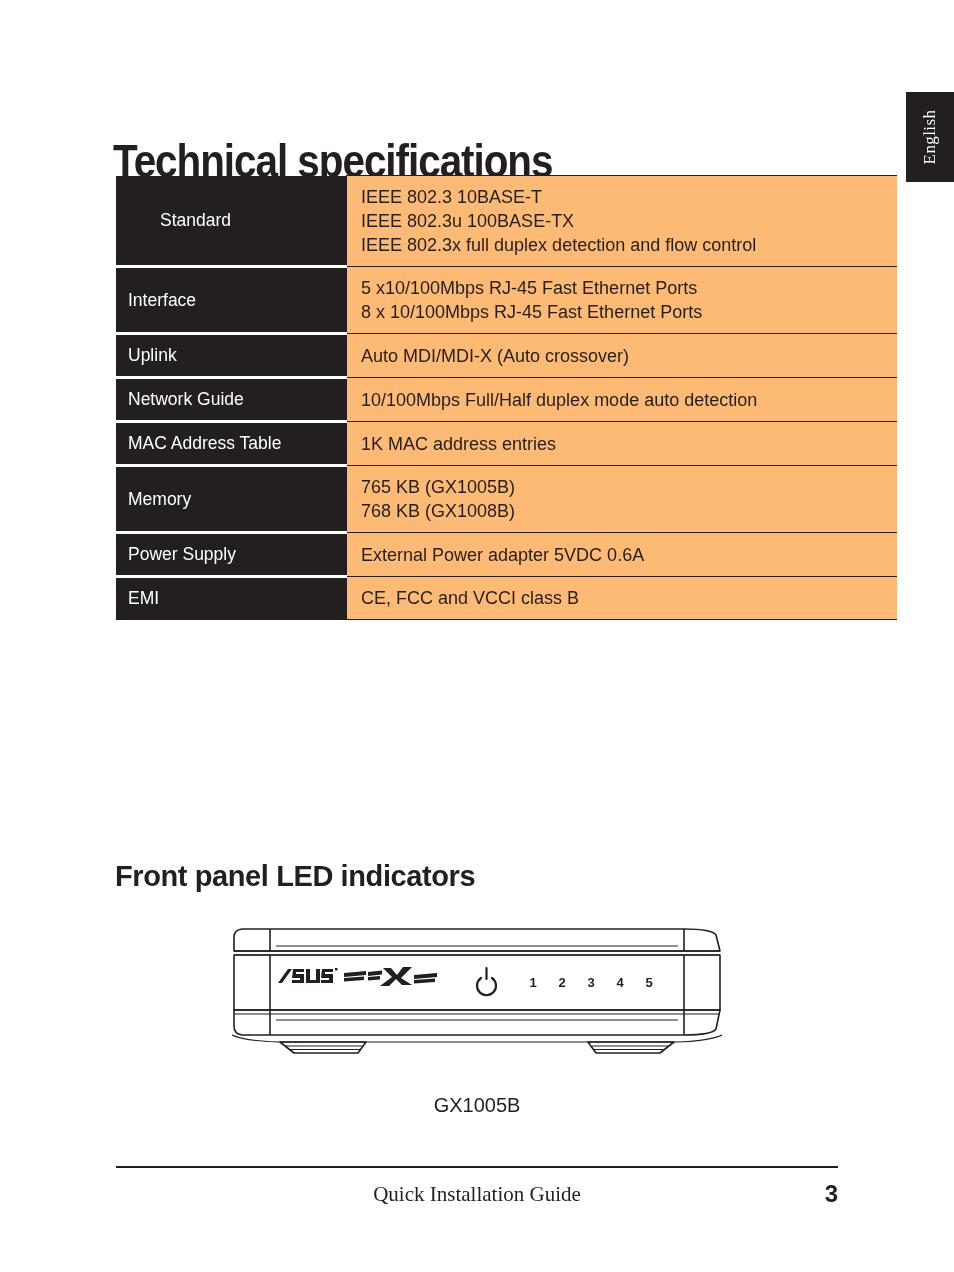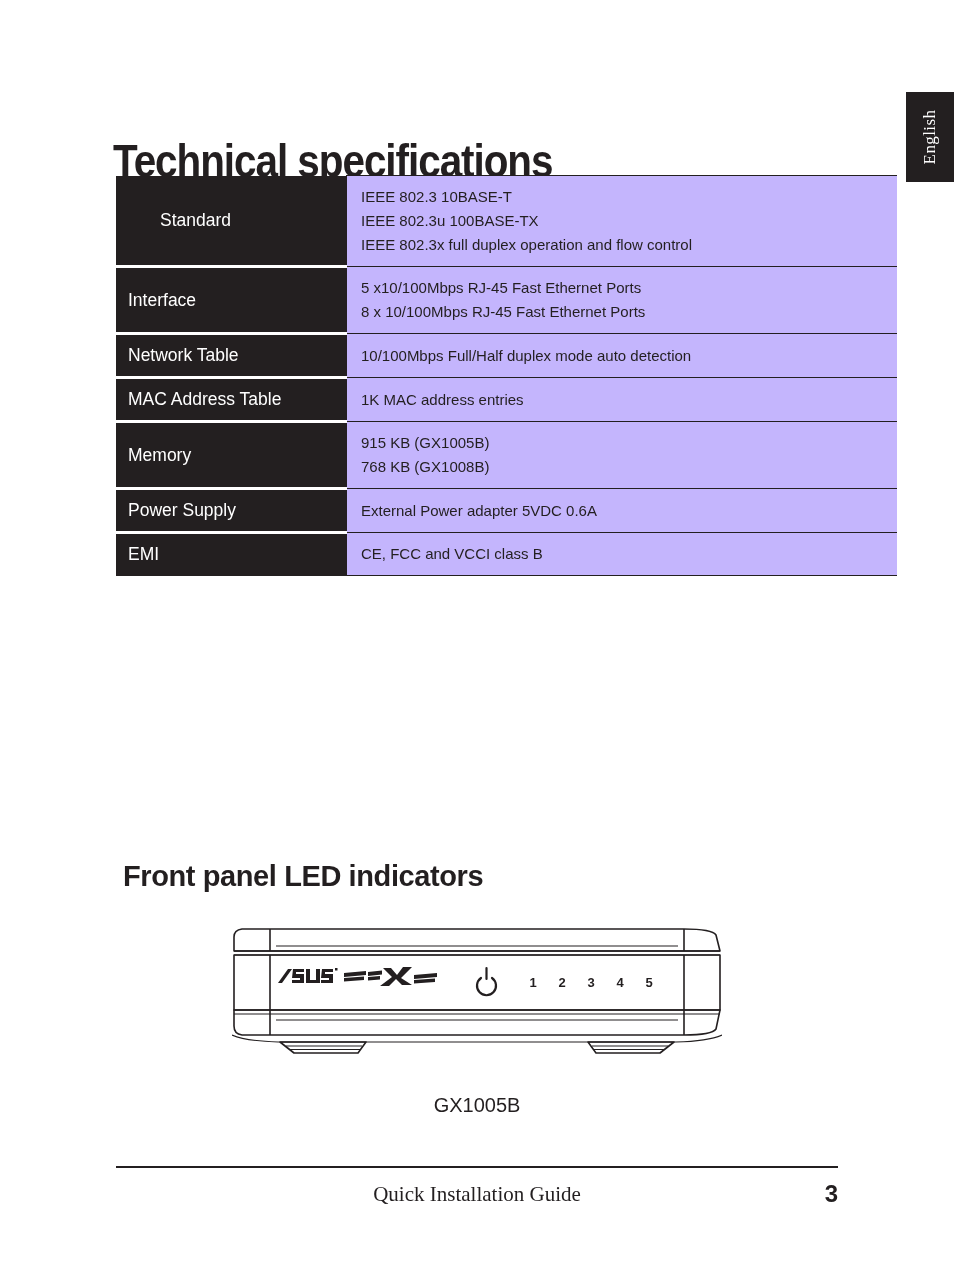--- a/index.html
+++ b/index.html
@@ -75,44 +75,43 @@
     line-height: 23px;
     padding: 9px 0 9px 12px;
     border-top: 2px solid #737373;
     border-bottom: 3px solid #ffffff;
   }
   .spec-table tr:first-child td.label { border-top: 0; padding-left: 44px; }
   .spec-table tr:last-child  td.label { border-bottom: 0; }
 
   .spec-table td.value {
     width: 536px;
-    background: #c4b5fd;
-    color: #231f20;
-    font-size: 15px;
+    background: #fdba74;
+    color: #231f20;
+    font-size: 18px;
     line-height: 24px;
     padding: 9px 0 9px 14px;
     border-left: 1.5px solid #231f20;
     border-top: 1.5px solid #231f20;
   }
   .spec-table tr:last-child td.value {
     border-bottom: 1.5px solid #231f20;
   }
   .spec-table td.value .line { display: block; white-space: nowrap; }
 
   
   .section-heading {
     position: absolute;
     left: 115px;
     top: 836px;
     font-size: 29px;
     font-weight: bold;
     letter-spacing: -0.4px;
     color: #231f20;
     white-space: nowrap;
-    margin-left: 8px;
   }
 
   
   .device-figure {
     position: absolute;
     left: 232px;
     top: 925px;
     width: 490px;
     height: 135px;
   }
@@ -169,51 +168,57 @@
 <h1 class="page-title">Technical specifications</h1>
 
 <table class="spec-table">
   <tbody>
 
     <tr>
       <td class="label">Standard</td>
       <td class="value">
         <span class="line">IEEE 802.3 10BASE-T</span>
         <span class="line">IEEE 802.3u 100BASE-TX</span>
-        <span class="line">IEEE 802.3x full duplex operation and flow control</span>
+        <span class="line">IEEE 802.3x full duplex detection and flow control</span>
       </td>
     </tr>
 
     <tr>
       <td class="label">Interface</td>
       <td class="value">
         <span class="line">5 x10/100Mbps RJ-45 Fast Ethernet Ports</span>
         <span class="line">8 x 10/100Mbps RJ-45 Fast Ethernet Ports</span>
       </td>
     </tr>
 
-
-    <tr>
-      <td class="label">Network Table</td>
+    <tr>
+      <td class="label">Uplink</td>
+      <td class="value">
+        <span class="line">Auto MDI/MDI-X (Auto crossover)</span>
+      </td>
+    </tr>
+
+    <tr>
+      <td class="label">Network Guide</td>
       <td class="value">
         <span class="line">10/100Mbps Full/Half duplex mode auto detection</span>
       </td>
     </tr>
 
     <tr>
       <td class="label">MAC Address Table</td>
       <td class="value">
         <span class="line">1K MAC address entries</span>
       </td>
     </tr>
 
     <tr>
       <td class="label">Memory</td>
       <td class="value">
-        <span class="line">915 KB (GX1005B)</span>
+        <span class="line">765 KB (GX1005B)</span>
         <span class="line">768 KB (GX1008B)</span>
       </td>
     </tr>
 
     <tr>
       <td class="label">Power Supply</td>
       <td class="value">
         <span class="line">External Power adapter 5VDC 0.6A</span>
       </td>
     </tr>

